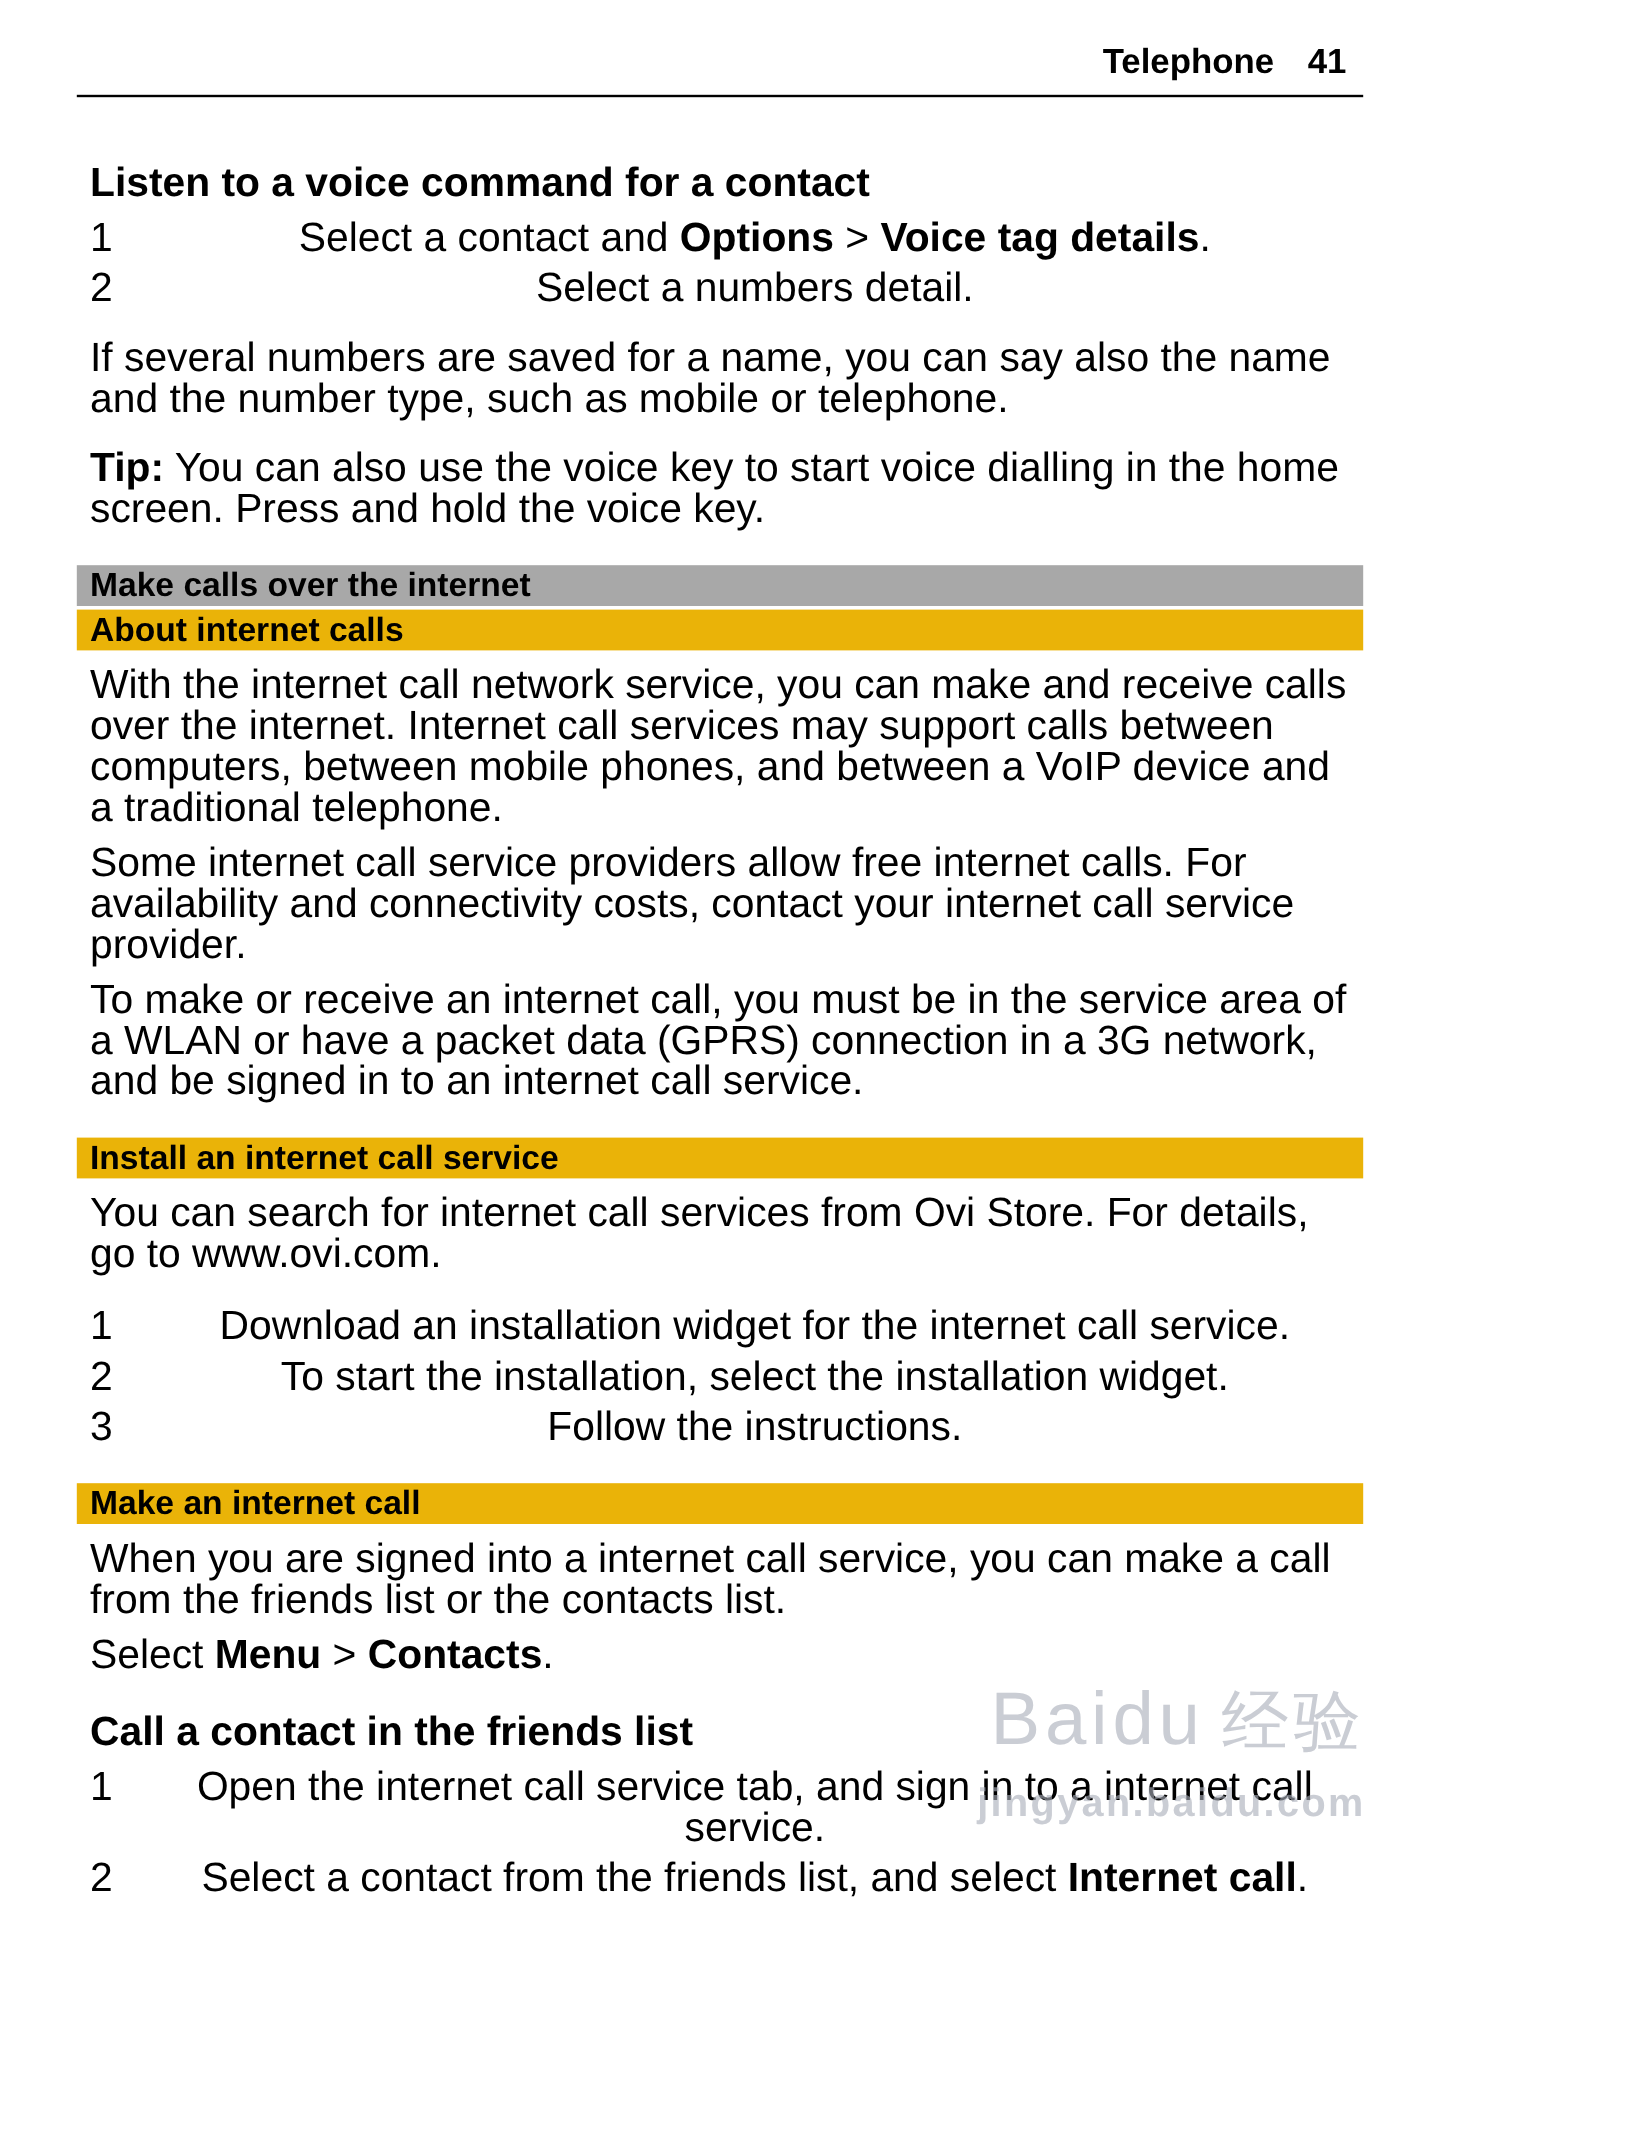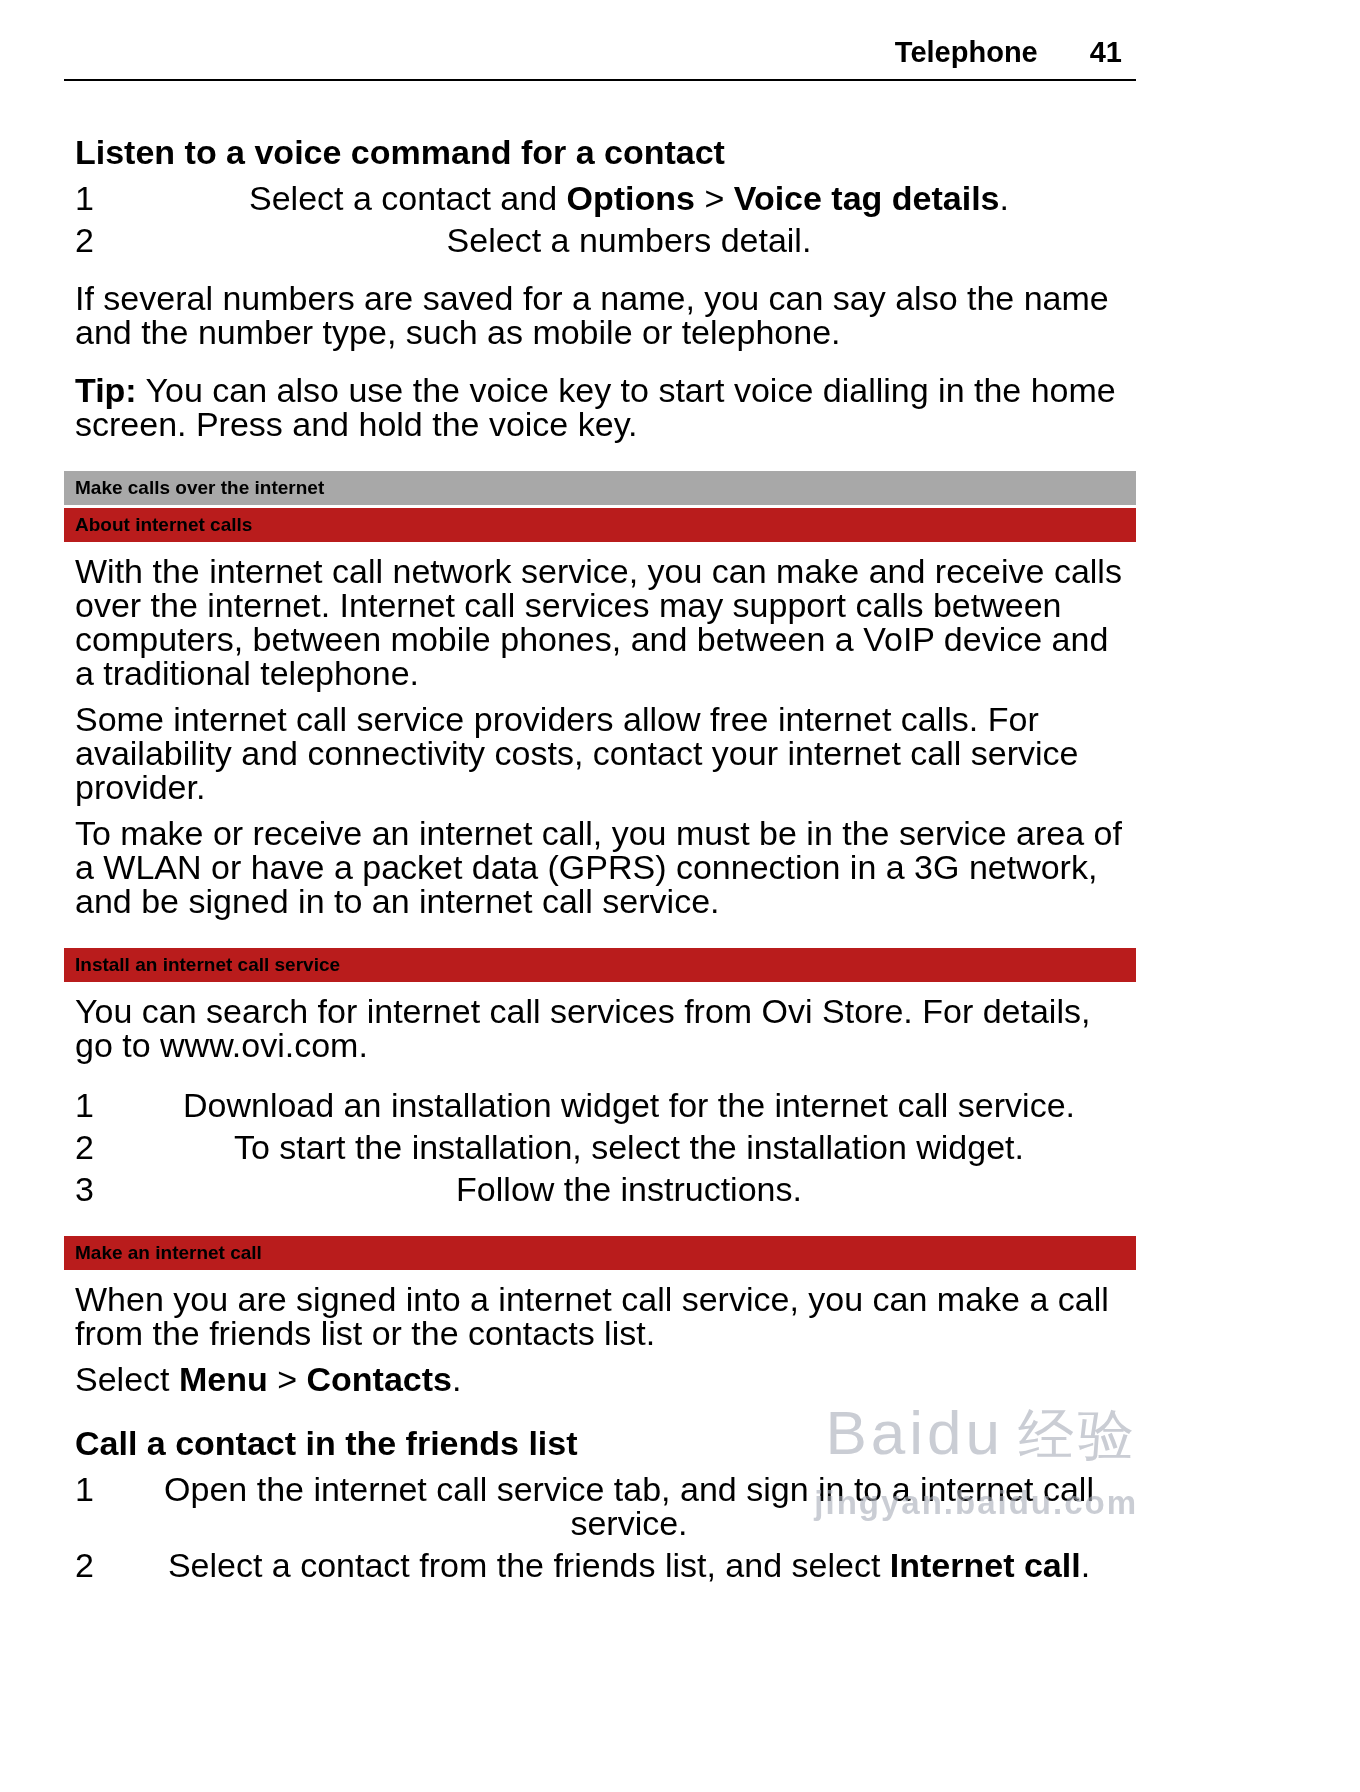--- a/index.html
+++ b/index.html
@@ -18,21 +18,21 @@
   .col {
     margin-left: 64px;
     width: 1072px;
     padding-top: 36px;
   }
   
   .hdr-row {
     display: flex;
     justify-content: flex-end;
     align-items: baseline;
-    gap: 52px;
+    gap: 28px;
     font-size: 29px;
     font-weight: bold;
     padding-right: 14px;
   }
   .hdr-rule {
     border: none;
     border-top: 2px solid #000;
     margin: 10px 0 0 0;
   }
   
@@ -53,28 +53,28 @@
   .list .row {
     display: flex;
     margin-top: 8px;
   }
   .list .num {
     flex: 0 0 49px;
   }
   .list .itm { flex: 1; text-align: center; }
   
   .bar {
-    font-size: 19px;
+    font-size: 28px;
     line-height: 31px;
     font-weight: bold;
     padding: 1px 8px 2px 11px;
     margin-top: 30px;
   }
   .bar.dark { background: #a8a8a8; }
-  .bar.light { background: #b91c1c; }
+  .bar.light { background: #eab308; }
   .bar + .bar { margin-top: 3px; }
   .bar + .txt p.body { margin-top: 12px; }
   
   .watermark {
     position: absolute;
     top: 1398px;
     right: 222px;
     text-align: right;
     color: rgba(170, 175, 185, 0.62);
     pointer-events: none;

